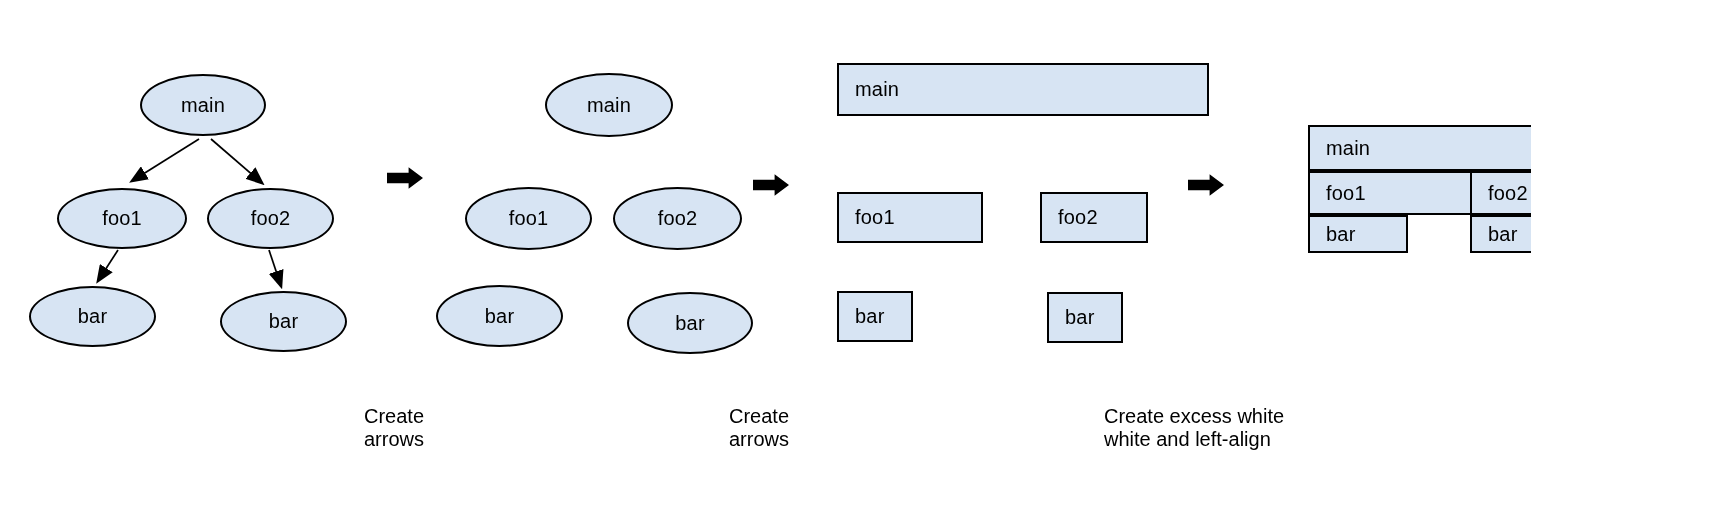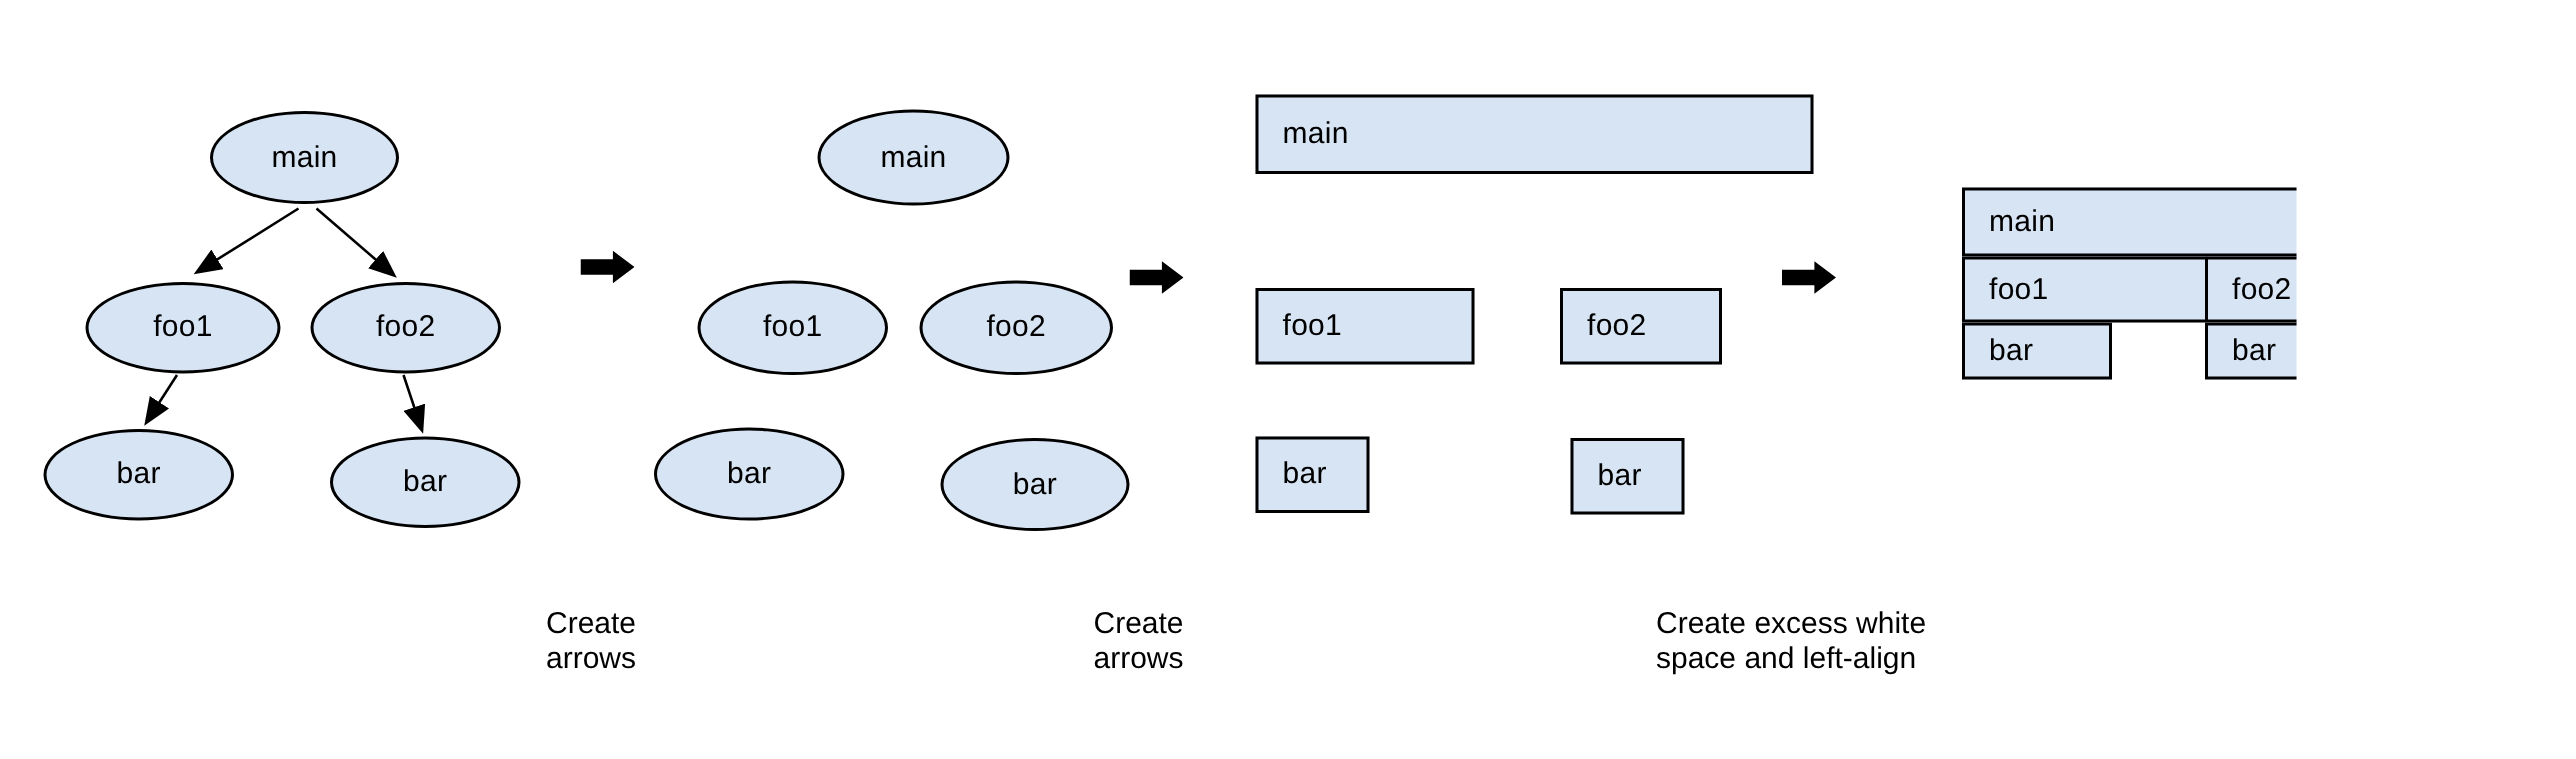--- a/index.html
+++ b/index.html
@@ -111,16 +111,16 @@
   <div class="caption" style="left:364px; top:405px">
     <span>Create</span>
     <span>arrows</span>
   </div>
   <div class="caption" style="left:729px; top:405px">
     <span>Create</span>
     <span>arrows</span>
   </div>
   <div class="caption" style="left:1104px; top:405px">
     <span>Create excess white</span>
-    <span>space and left-align</span>
+    <span>white and left-align</span>
   </div>
 
 </div>
 
 </body></html>

